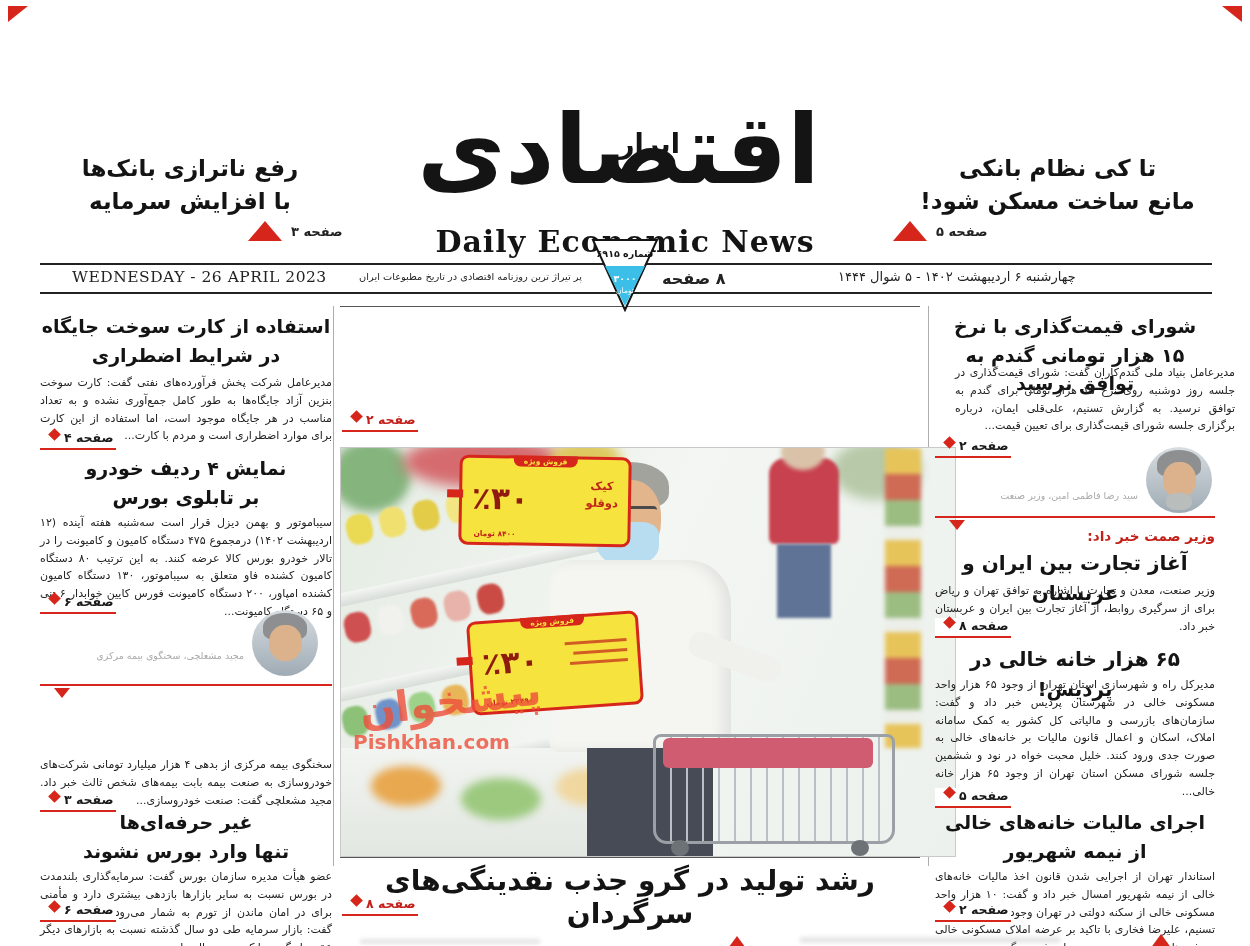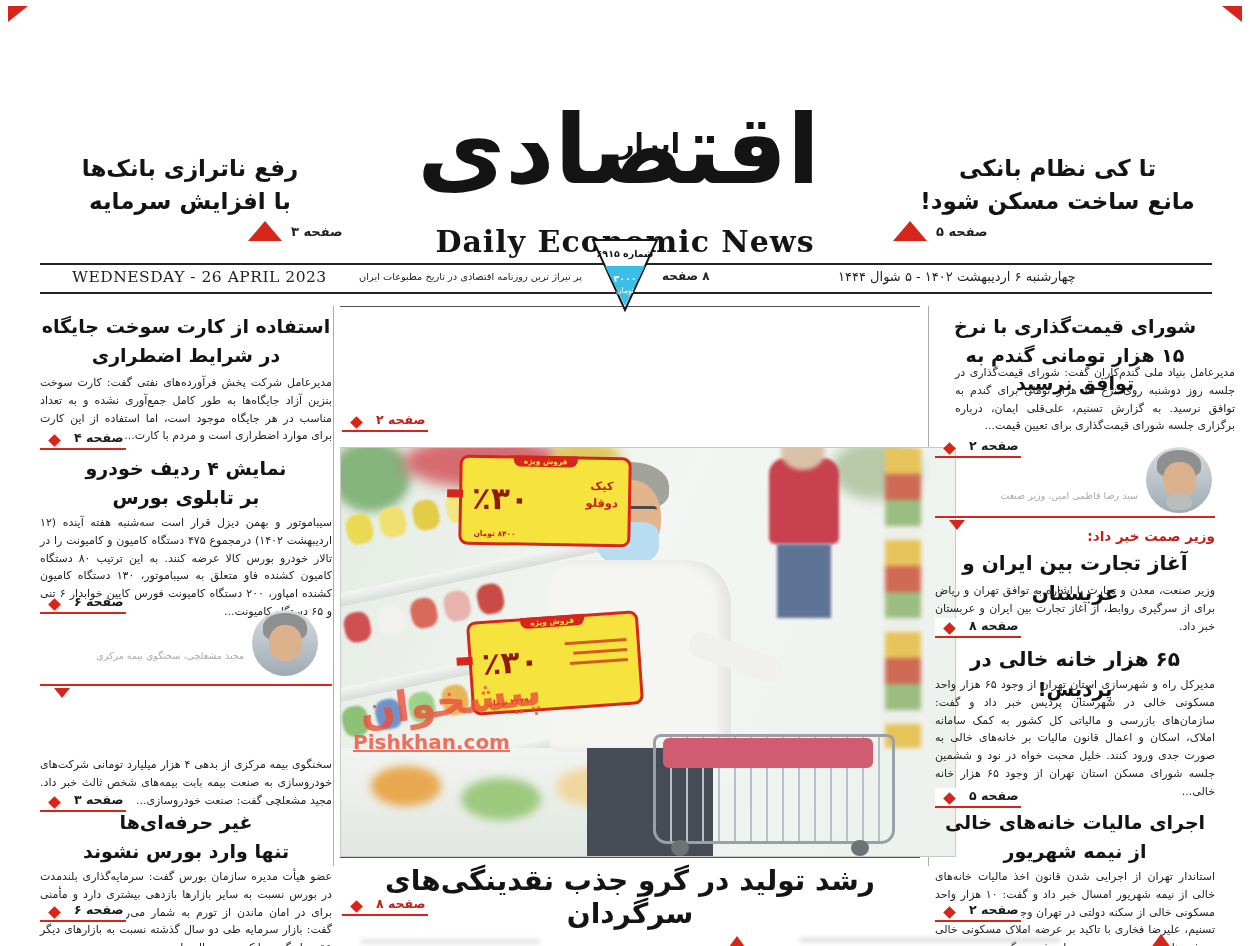--- a/index.html
+++ b/index.html
@@ -11,29 +11,29 @@
   
   .corner{width:0;height:0;}
   .corner.tl{border-top:16px solid #d6261c;border-right:20px solid transparent;}
   .corner.tr{border-top:16px solid #d6261c;border-left:20px solid transparent;}
   .brand-large{font-size:96px;font-weight:bold;letter-spacing:-2px;line-height:1.1;text-align:center;}
   .brand-small{font-size:27px;font-weight:bold;margin-left:41px;}
   .subtitle-en{font-family:"DejaVu Serif",serif;font-weight:bold;font-size:30px;text-align:center;letter-spacing:1px;}
   .hline{background:#222;}
   .date-en{font-family:"DejaVu Serif",serif;font-size:15.5px;letter-spacing:.5px;color:#222;}
   .slogan{font-size:9.8px;white-space:nowrap;color:#222;}
-  .pages-label{font-size:12px;font-weight:bold;color:#222;}
+  .pages-label{font-size:16px;font-weight:bold;color:#222;}
   .date-fa{font-size:13px;color:#222;text-align:left;}
   
   .teaser-headline{font-size:23px;font-weight:bold;line-height:1.45;text-align:center;}
   .tmarker{display:flex;align-items:center;gap:9px;}
   .tri-up{width:0;height:0;border-left:17px solid transparent;border-right:17px solid transparent;border-bottom:20px solid #d6261c;}
   .tmarker .lbl{font-size:13px;font-weight:bold;color:#222;}
   
-  .pmarker{display:inline-flex;align-items:flex-end;gap:15px;border-bottom:2px solid #d6261c;padding:0 2px 3px 10px;}
+  .pmarker{display:inline-flex;align-items:flex-start;gap:5px;border-bottom:2px solid #d6261c;padding:0 2px 3px 10px;}
   .pmarker .dia{width:9px;height:9px;background:#d6261c;transform:rotate(45deg);flex:0 0 auto;}
   .pmarker .lbl{font-size:12.5px;font-weight:bold;color:#1a1a1a;}
   .pmarker.red .lbl{color:#c4201a;}
   
   .art-headline{font-size:19px;font-weight:bold;line-height:1.5;text-align:center;}
   .art-headline.big{font-size:20px;}
   .art-body{font-size:11px;line-height:1.62;text-align:justify;color:#222;}
   .kicker{font-size:13.5px;font-weight:bold;color:#c4201a;text-align:right;}
   .caption{font-size:9.5px;color:#a9a9a9;text-align:right;}
   .vsep{width:1px;background:#adadad;}
@@ -190,21 +190,21 @@
       <span class="hdr rtl">فروش ویژه</span>
       <span class="pct rtl">٪۳۰</span>
       <span class="abs" style="right:10px;top:24px;width:62px;height:3px;background:#c0241a;opacity:.7;"></span>
       <span class="abs" style="right:10px;top:34px;width:54px;height:3px;background:#c0241a;opacity:.7;"></span>
       <span class="abs" style="right:10px;top:44px;width:58px;height:3px;background:#c0241a;opacity:.7;"></span>
       <span class="price rtl">۲۲۴۹۰ تومان</span>
       <span class="stem"></span>
     </div>
 
     <div class="abs wm-fa rtl" style="left:18px;top:228px;">پیشخوان</div>
-    <div class="abs wm-en" style="left:12px;top:282px;text-decoration:underline;">Pishkhan.com</div>
+    <div class="abs wm-en" style="left:12px;top:282px;">Pishkhan.com</div>
   </div>
 
   <div class="abs cline" style="left:340px;top:857px;width:580px;"></div>
   <div class="abs rtl bottom-headline" style="left:340px;top:864px;width:580px;">رشد تولید در گرو جذب نقدینگی‌های سرگردان</div>
   <div class="abs pmarker red" style="left:342px;top:896px;">
     <span class="dia"></span>
     <span class="lbl rtl">صفحه ۸</span>
   </div>
 
   <div class="abs rtl art-headline ml" style="left:40px;top:312px;width:292px;">استفاده از کارت سوخت جایگاه

